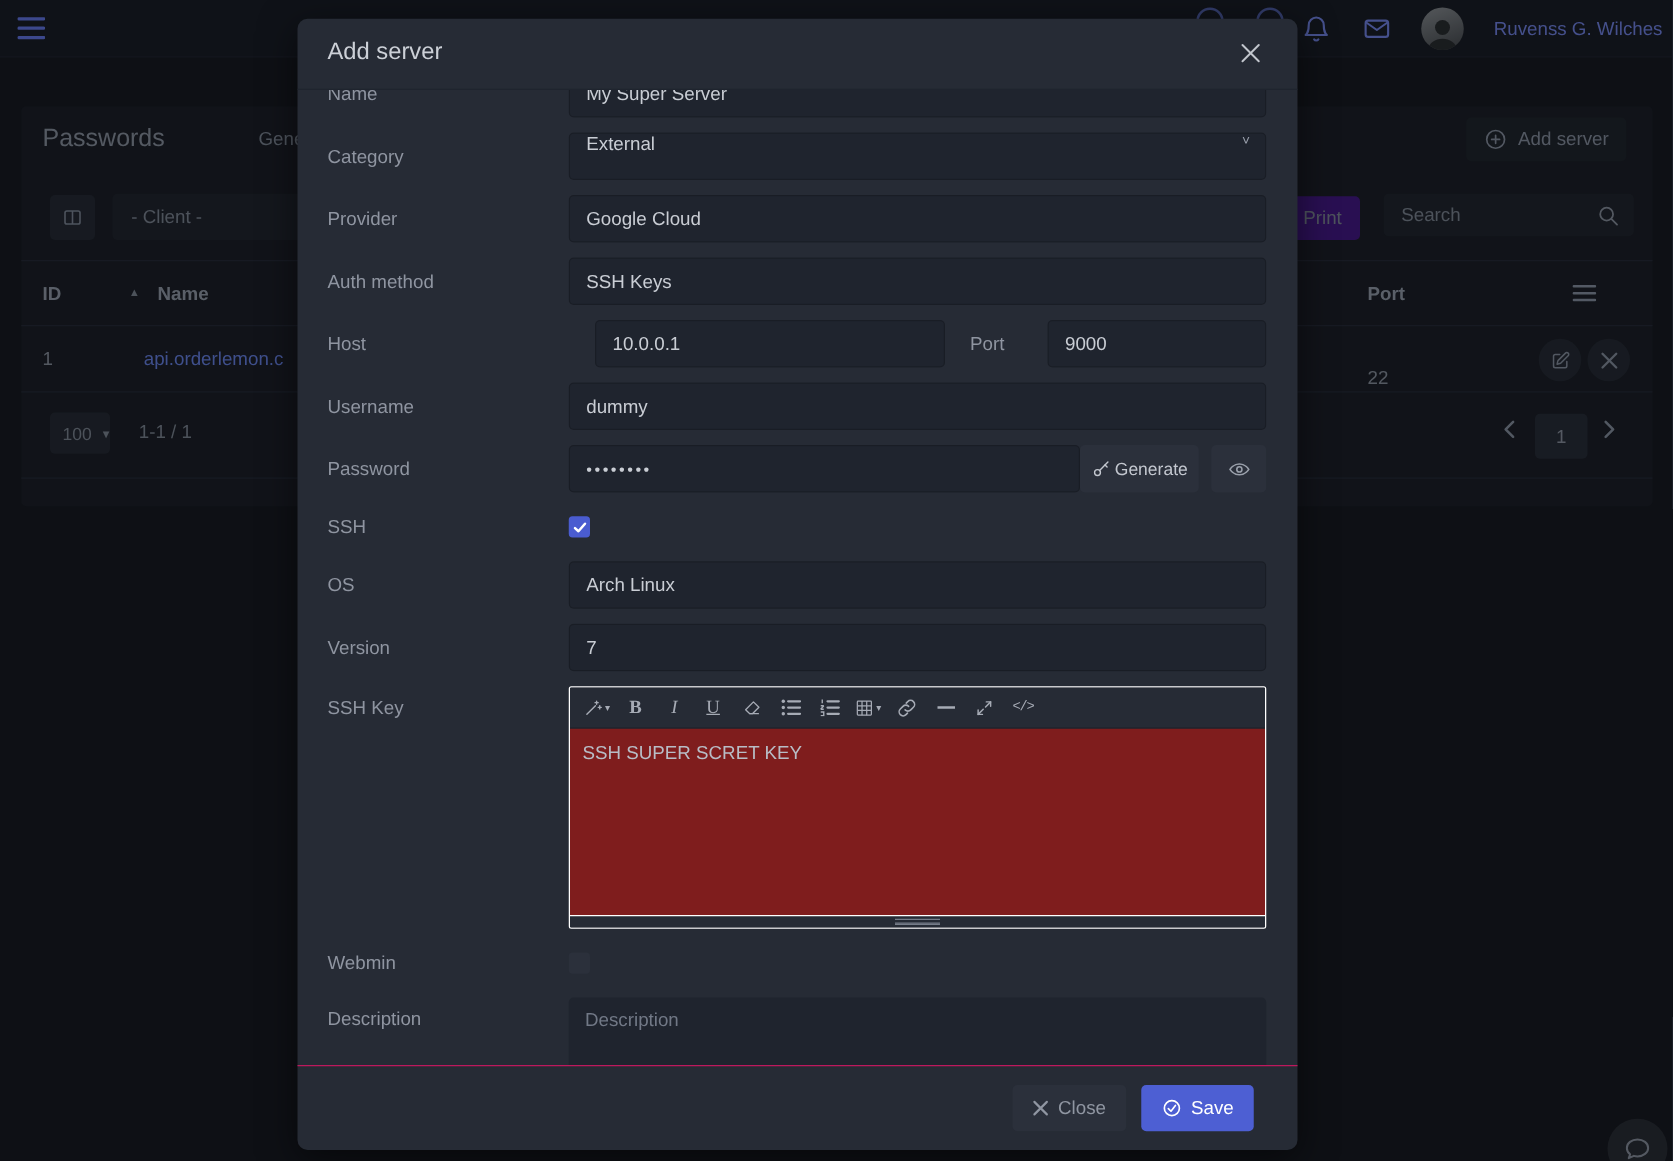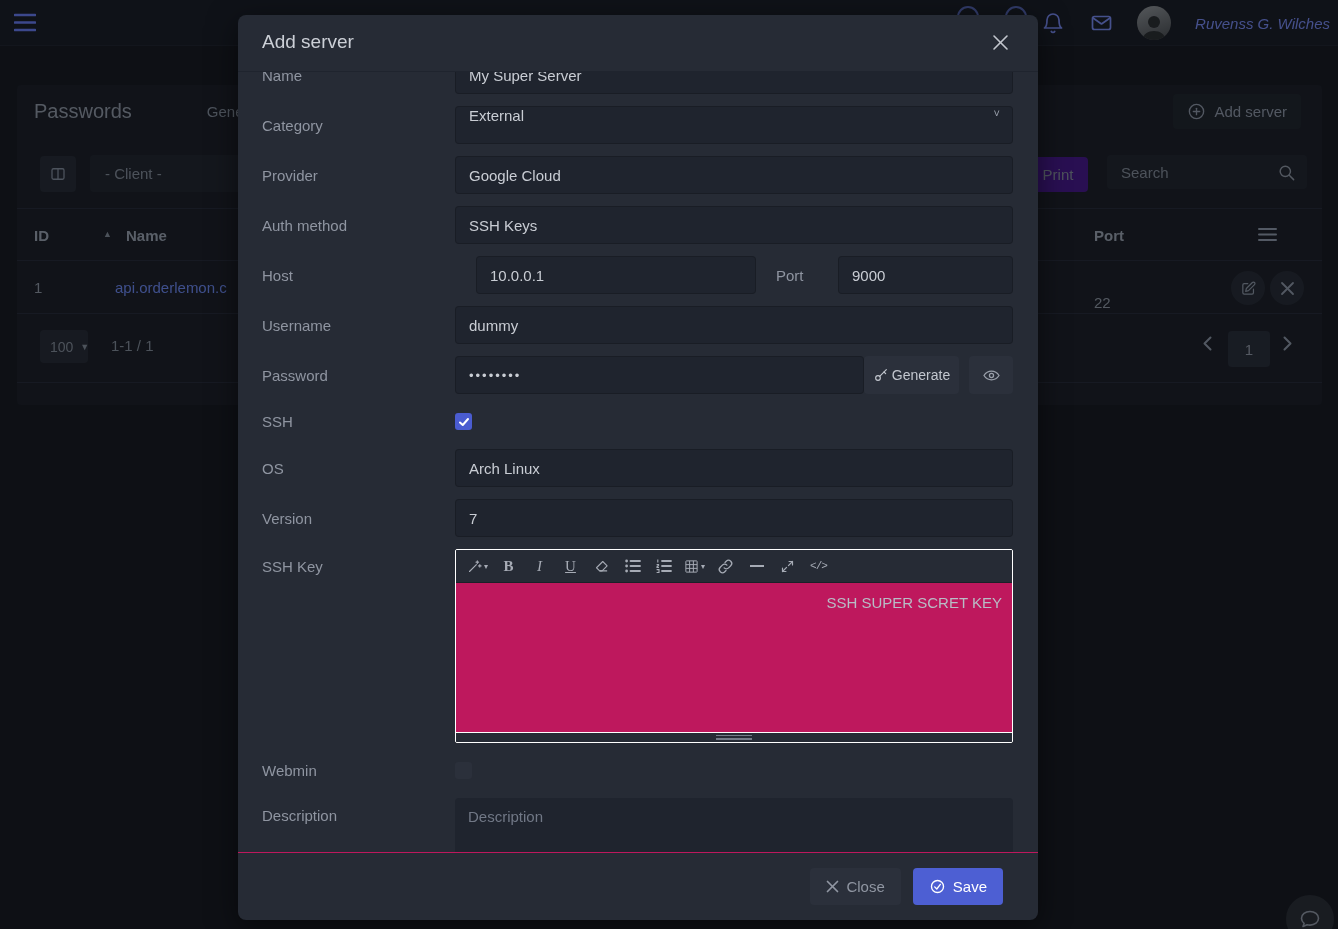--- a/index.html
+++ b/index.html
@@ -2,21 +2,21 @@
 <html><head>
 <meta charset="utf-8">
 <style>
   * { margin:0; padding:0; box-sizing:border-box; }
   html,body { width:1338px; height:929px; overflow:hidden; }
   body { font-family:"Liberation Sans", sans-serif; background:#1a1e27; position:relative; }
 
   
   .topbar { position:absolute; left:0; top:0; width:1338px; height:46px; background:#1d222c; border-bottom:1px solid #232936; }
   .hamburger { position:absolute; left:14px; top:13px; width:22px; height:19px; color:#6d84ff; cursor:pointer; }
-  .topbar-right { position:absolute; right:8px; top:0; height:46px; display:flex; align-items:center; gap:24px;font-style:italic; }
+  .topbar-right { position:absolute; right:8px; top:0; height:46px; display:flex; align-items:center; gap:24px; }
   .tb-icon { color:#7e92ff; width:24px; height:24px; }
   .partial-circle { position:absolute; top:6px; width:22px; height:22px; border:2px solid #5a6cc0; border-radius:50%; }
   .avatar { width:34px; height:34px; border-radius:50%; background:linear-gradient(160deg,#9aa0a6,#4c5157); overflow:hidden; position:relative; }
   .avatar svg { position:absolute; left:0; top:4px; }
   .user-name { color:#7e92ff; font-size:15px; }
 
   .card { position:absolute; left:17px; top:85px; width:1305px; height:320px; background:#1f242e; border-radius:4px; }
   .card-header { position:absolute; left:0; top:0; width:100%; height:52px; display:flex; align-items:center; }
   .page-title { color:#9aa3b2; font-size:20px; margin-left:17px; }
   .tab { color:#8d97a8; font-size:15px; }
@@ -88,21 +88,21 @@
   .cb.on svg { display:block; }
 
   .editor { border:1px solid #ffffff; border-radius:2px; overflow:hidden; }
   .ed-toolbar { height:33px; background:#262b35; border-bottom:1px solid #1b2028; display:flex; align-items:center; padding:0 11px; color:#a6abb5; }
   .tbi { display:flex; align-items:center; justify-content:center; width:21px; height:22px; margin-right:10px; cursor:pointer; font-size:14px; }
   .tbi b { font-family:"Liberation Serif",serif; font-size:15px; }
   .tbi i { font-family:"Liberation Serif",serif; font-size:15px; }
   .tbi u { font-family:"Liberation Serif",serif; font-size:15px; }
   .tbi .caret { font-size:8px; margin-left:2px; }
   .tbi.code { font-family:"Liberation Mono",monospace; font-size:11px; letter-spacing:-1px; }
-  .ed-content { height:149px; background:#be185d; padding:11px 10px; color:#b8bdc6; font-size:15px;text-align:right; }
+  .ed-content { height:149px; background:#7f1d1d; padding:11px 10px; color:#b8bdc6; font-size:15px; }
   .ed-statusbar { height:10px; background:#262b35; border-top:1px solid #ffffff; display:flex; align-items:center; justify-content:center; }
   .grip { width:36px; height:5px; border-top:1px solid #757c88; border-bottom:1px solid #757c88; position:relative; cursor:ns-resize; }
   .grip::after { content:""; position:absolute; left:0; right:0; top:2px; border-top:1px solid #757c88; }
 
   .desc-box { width:100%; height:80px; background:#1f242e; border-radius:4px; padding:10px 13px; color:#717886; font-size:15px; cursor:text; }
 
   .modal-footer { position:absolute; left:0; bottom:0; width:100%; height:68px; border-top:1px solid #be185d; display:flex; align-items:center; justify-content:flex-end; gap:12px; padding-right:35px; }
   .btn { height:37px; border-radius:4px; display:flex; align-items:center; gap:7px; padding:0 16px; font-size:15px; cursor:pointer; }
   .btn-close { background:#2b303b; color:#9096a2; }
   .btn-save { background:#4d5fd3; color:#ffffff; }

